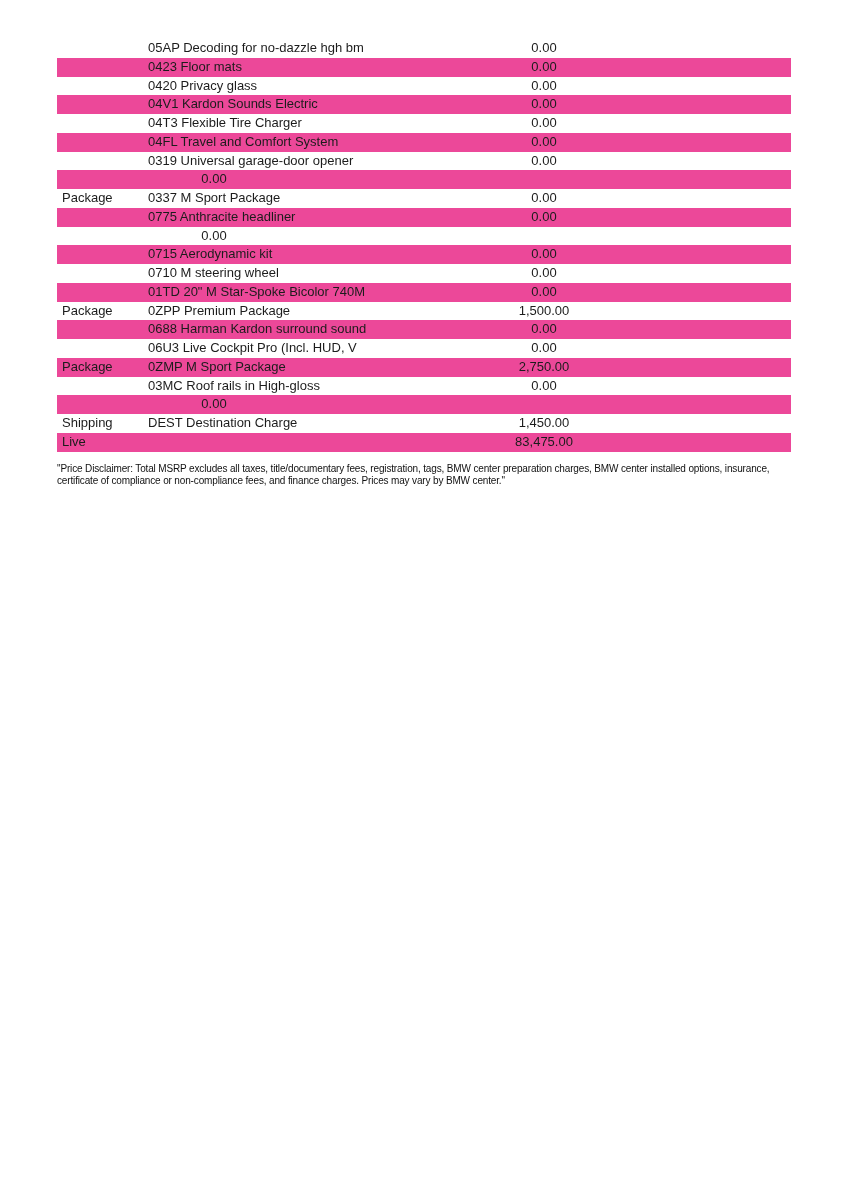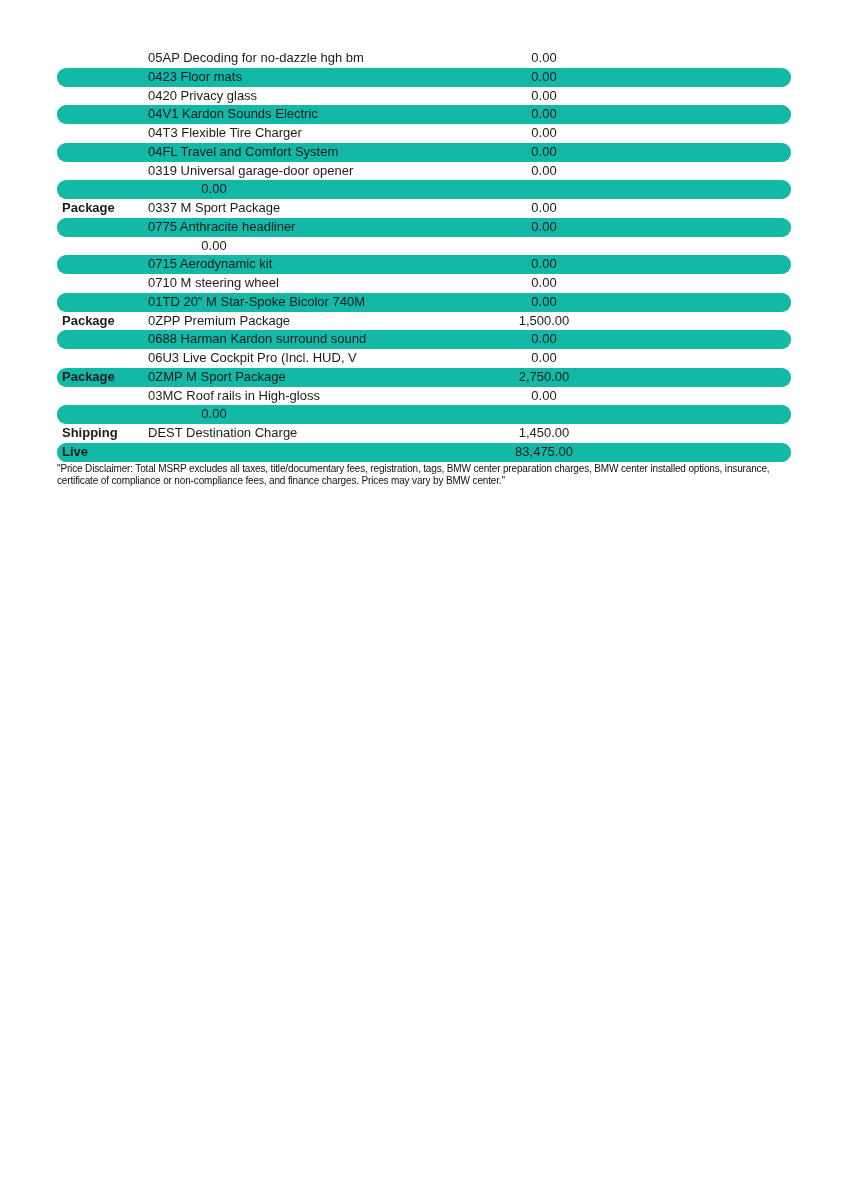--- a/index.html
+++ b/index.html
@@ -15,39 +15,36 @@
     width: 848px;
     height: 1200px;
     background: #ffffff;
     overflow: hidden;
   }
   .options-table {
     position: absolute;
     left: 57px;
     top: 39px;
     width: 734px;
-    margin-top: 10px;
   }
   .row {
     display: flex;
     align-items: center;
     height: 18.75px;
     font-size: 13px;
     line-height: 18.75px;
     white-space: nowrap;
   }
   .row.shaded {
-    background: #14b8a6;
-    border-radius: 9px;
+    background: #ec4899;
   }
   .cell { overflow: hidden; }
   .cell.cat {
     width: 91px;
     padding-left: 5px;
-    font-weight: bold;
   }
   .cell.desc {
     width: 330px;
   }
   .cell.price {
     width: 132px;
     text-align: center;
   }
   .cell.spacer {
     flex: 1;

